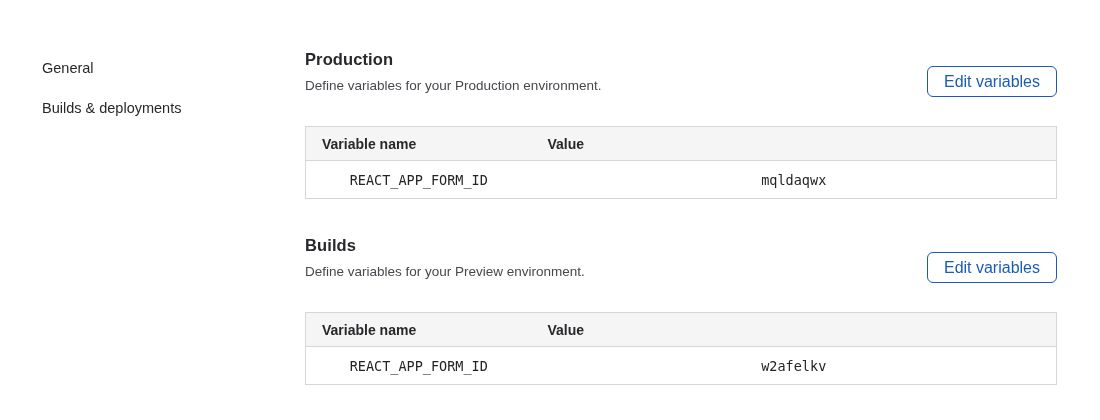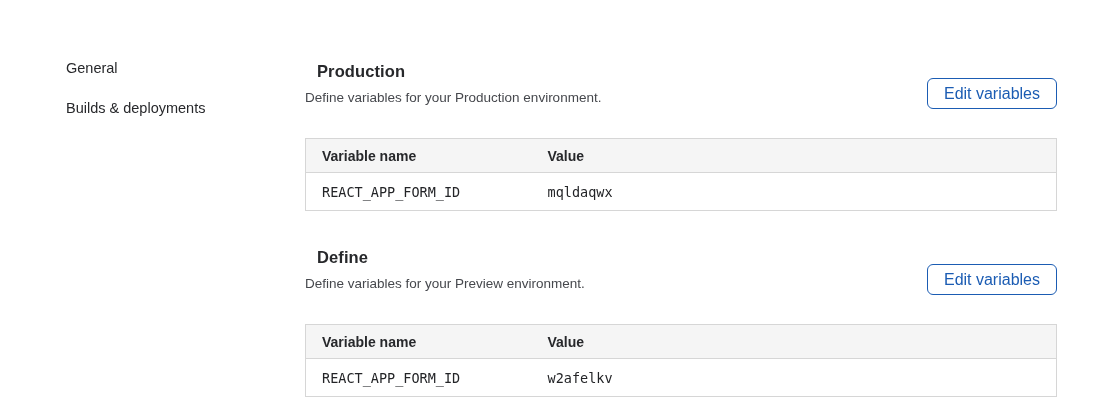--- a/index.html
+++ b/index.html
@@ -16,42 +16,42 @@
   body{
     width:1100px;height:420px;position:relative;overflow:hidden;
     background:#ffffff;
     font-family:"Liberation Sans","DejaVu Sans",sans-serif;
     color:var(--text_primary);
     -webkit-font-smoothing:antialiased;
   }
 
   
   .sidebar{
-    position:absolute;left:50px;top:48px;width:254px;
+    position:absolute;left:26px;top:48px;width:254px;
   }
   .nav-item{
     height:40px;display:flex;align-items:center;
     padding-left:13px;border-left:3px solid transparent;
     font-size:14.5px;line-height:1;color:var(--text_primary);
     cursor:pointer;white-space:nowrap;
   }
   .nav-item.selected{
     background:var(--nav_selected_bg);
     border-left-color:var(--nav_accent);
     font-weight:700;
   }
 
   
   .content{
     position:absolute;left:305px;top:51px;width:752px;
   }
   .section + .section{margin-top:38px;}
   .section-head{position:relative;}
   .section-title{
-    margin:12px;font-size:16.5px;line-height:16px;font-weight:700;
+    margin:0;font-size:16.5px;line-height:16px;font-weight:700;
     color:var(--text_primary);letter-spacing:.1px;
   }
   .section-desc{
     margin:12px 0 0;font-size:13.5px;line-height:14px;
     color:var(--text_secondary);
   }
   .edit-btn{
     position:absolute;right:0;top:15px;
     height:31px;padding:0 16px;
     background:#ffffff;border:1px solid var(--accent_blue);
@@ -70,21 +70,21 @@
   table.vars th{
     background:var(--table_header_bg);
     text-align:left;font-size:14px;font-weight:700;
     color:var(--text_primary);
     height:34px;padding:0 16px;
     border-bottom:1px solid var(--table_border);
   }
   table.vars td{
     height:38px;padding:0 16px;background:#ffffff;
     font-family:"DejaVu Sans Mono","Liberation Mono",monospace;
-    font-size:13.5px;color:#232427;white-space:nowrap;
+    font-size:13.5px;color:#232427;white-space:nowrap;text-align:center;
   }
 </style>
 </head>
 <body>
 
 <div class="page">
 
   <nav class="sidebar">
     <div class="nav-item">General</div>
     <div class="nav-item">Builds &amp; deployments</div>
@@ -113,21 +113,21 @@
           <tr>
             <td>REACT_APP_FORM_ID</td>
             <td>mqldaqwx</td>
           </tr>
         </tbody>
       </table>
     </section>
 
     <section class="section">
       <div class="section-head">
-        <h2 class="section-title">Define</h2>
+        <h2 class="section-title">Builds</h2>
         <p class="section-desc">Define variables for your Preview environment.</p>
         <button class="edit-btn">Edit variables</button>
       </div>
       <table class="vars">
         <colgroup>
             <col class="c1">
             <col>
           </colgroup>
         <thead>
           <tr>

